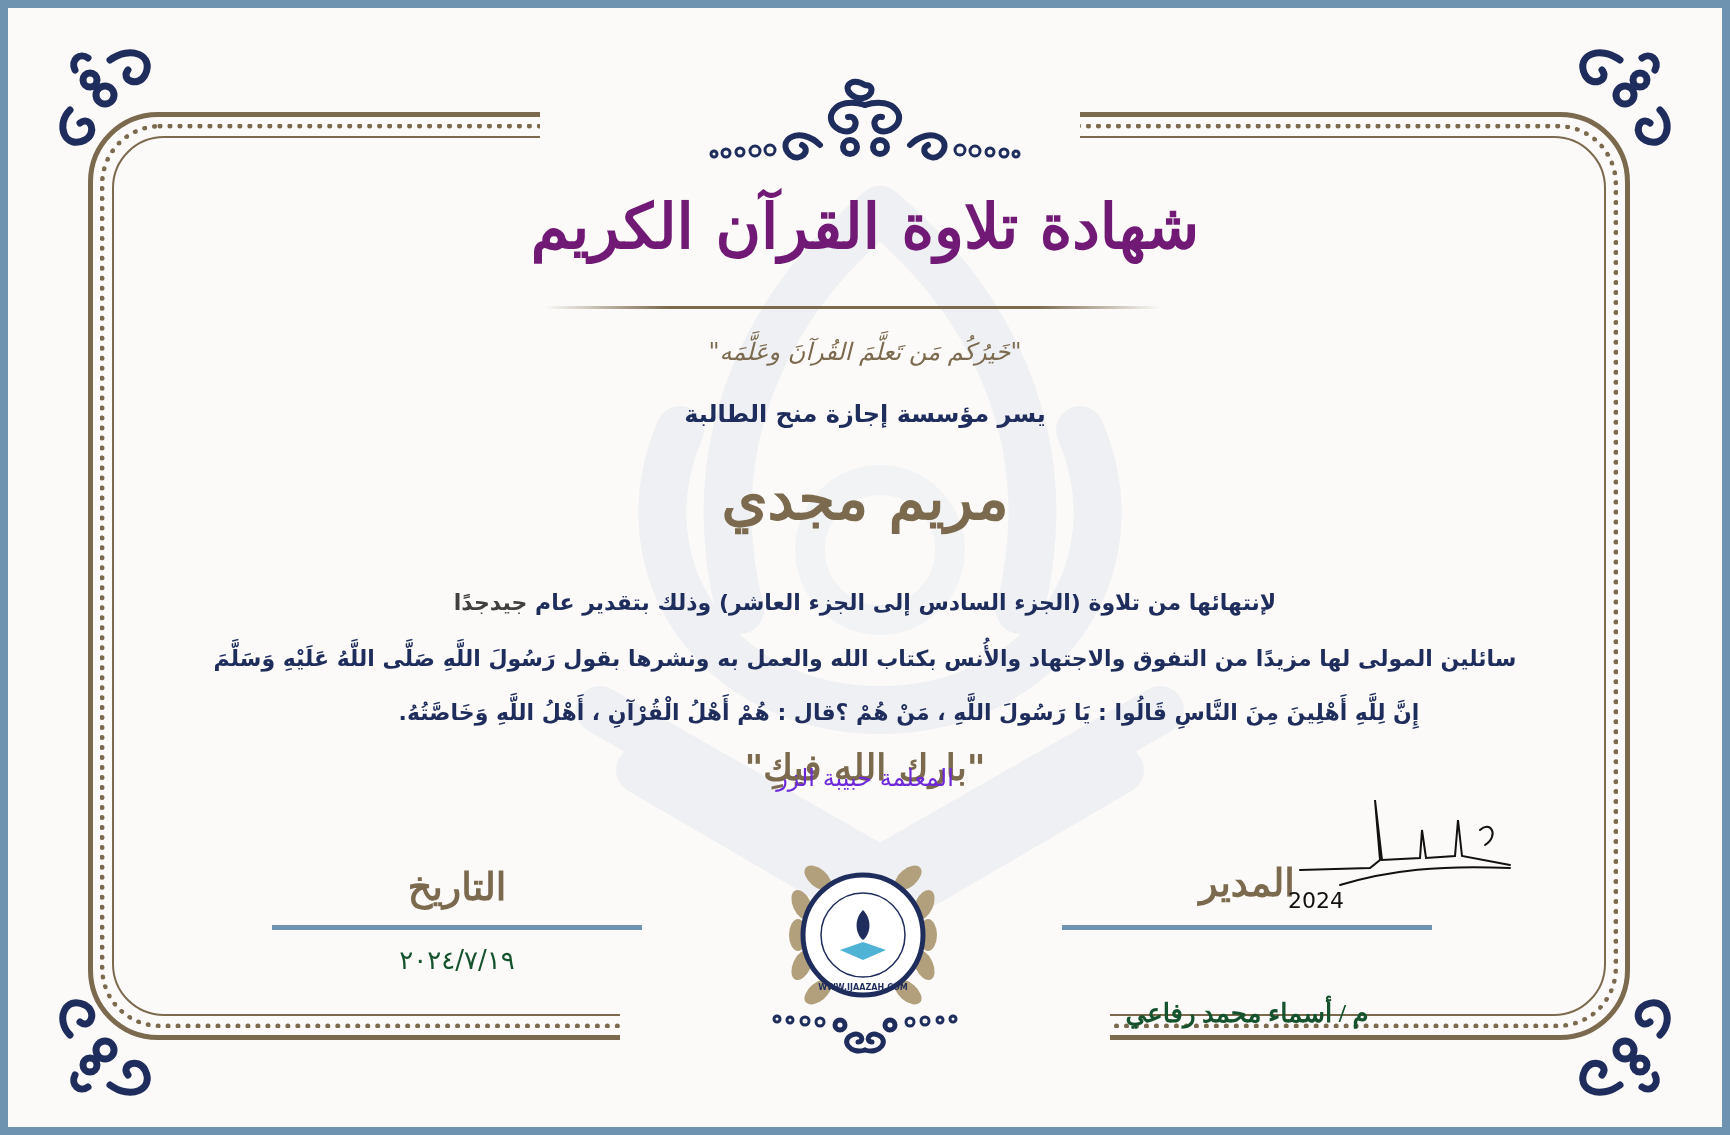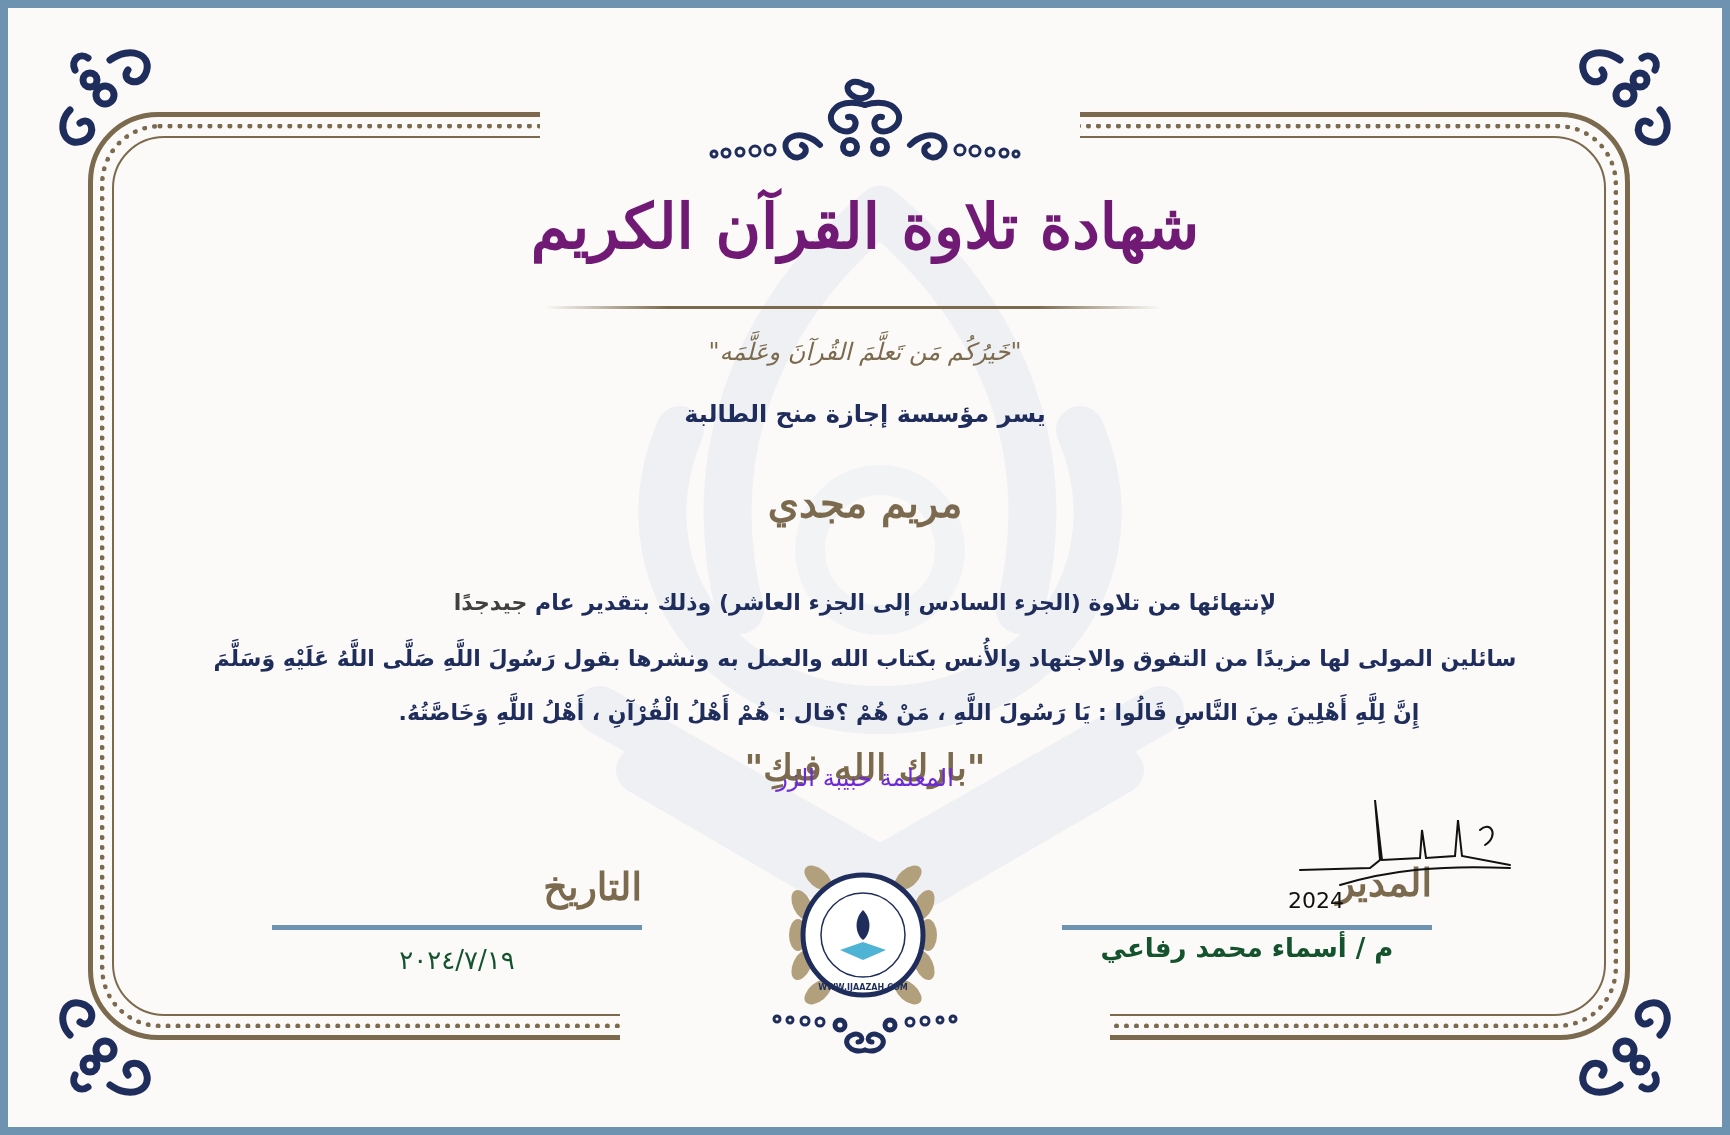--- a/index.html
+++ b/index.html
@@ -14,37 +14,37 @@
   .frame-inner { position:absolute; left:112px; top:136px; width:1494px; height:880px; box-sizing:border-box;
                  border:2px solid #7b6a4e; border-radius:52px; }
   .corner { position:absolute; width:120px; height:120px; }
   .watermark { position:absolute; left:560px; top:150px; width:640px; height:780px; opacity:0.55; }
   .center-text { position:absolute; left:0; width:1730px; text-align:center; direction:rtl; }
   .title { top:190px; font-family:"DejaVu Serif", serif; font-size:62px; color:#701a75; font-weight:bold; letter-spacing:1px; }
   .title-line { position:absolute; top:306px; left:545px; width:615px; height:3px;
                 background:linear-gradient(90deg, rgba(123,106,78,0), #7b6a4e 20%, #7b6a4e 80%, rgba(123,106,78,0)); }
   .hadith { top:338px; font-family:"DejaVu Serif", serif; font-style:italic; font-size:24px; color:#7b6a4e; }
   .grant { top:400px; font-size:24px; color:#1f2d5c; font-weight:bold; }
-  .student { top:479px; font-family:"DejaVu Serif", serif; font-size:40px; color:#7b6a4e; font-weight:bold; }
+  .student { top:464px; font-family:"DejaVu Serif", serif; font-size:59px; color:#7b6a4e; font-weight:bold; }
   .body-line { font-size:22px; color:#1f2d5c; font-weight:bold; }
   .l1 { top:590px; }
   .l2 { top:646px; }
   .l3 { top:700px;padding-left:44px; }
   .grade { color:#404040; }
   .blessing { top:746px; font-family:"DejaVu Serif", serif; font-size:36px; color:#7b6a4e; font-weight:bold; }
   .teacher { top:764px; font-size:24px; color:#6d28d9; }
-  .sig-label { position:absolute; font-family:"DejaVu Serif", serif; font-size:38px; color:#7b6a4e; font-weight:bold; direction:rtl; text-align:right; }
+  .sig-label { position:absolute; font-family:"DejaVu Serif", serif; font-size:38px; color:#7b6a4e; font-weight:bold; direction:rtl; text-align:center; }
   .date-label { left:272px; top:864px; width:370px; }
   .director-label { left:1062px; top:860px; width:370px; }
   .sig-line { position:absolute; height:5px; background:#6e93b1; }
   .date-line { left:272px; top:925px; width:370px; }
   .director-line { left:1062px; top:925px; width:370px; }
   .sig-value { position:absolute; font-size:26px; color:#14532d; direction:rtl; text-align:center; }
   .date-value { left:272px; top:945px; width:370px; letter-spacing:2px; }
-  .director-value { left:1062px; top:933px; width:370px; font-weight:bold; }
+  .director-value { left:1062px; top:998px; width:370px; font-weight:bold;font-family:Liberation Serif, serif; }
   .signature { position:absolute; left:1270px; top:790px; width:250px; height:130px; }
   .seal { position:absolute; left:778px; top:850px; width:170px; height:170px; }
   .bottom-orn { position:absolute; left:760px; top:1000px; width:210px; height:60px; }
   .top-orn { position:absolute; left:700px; top:75px; width:330px; height:90px; }
 </style>
 </head>
 <body>
 
 <div class="outer-frame"></div>
 

